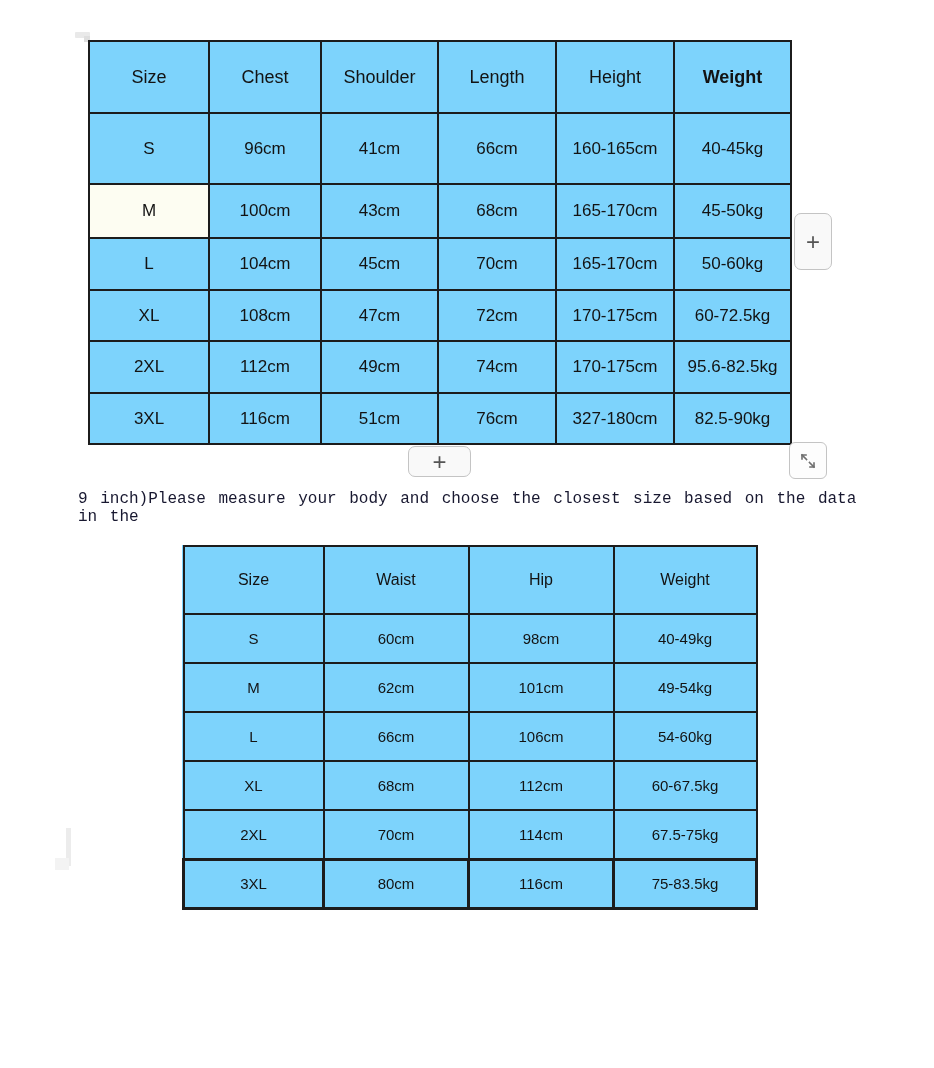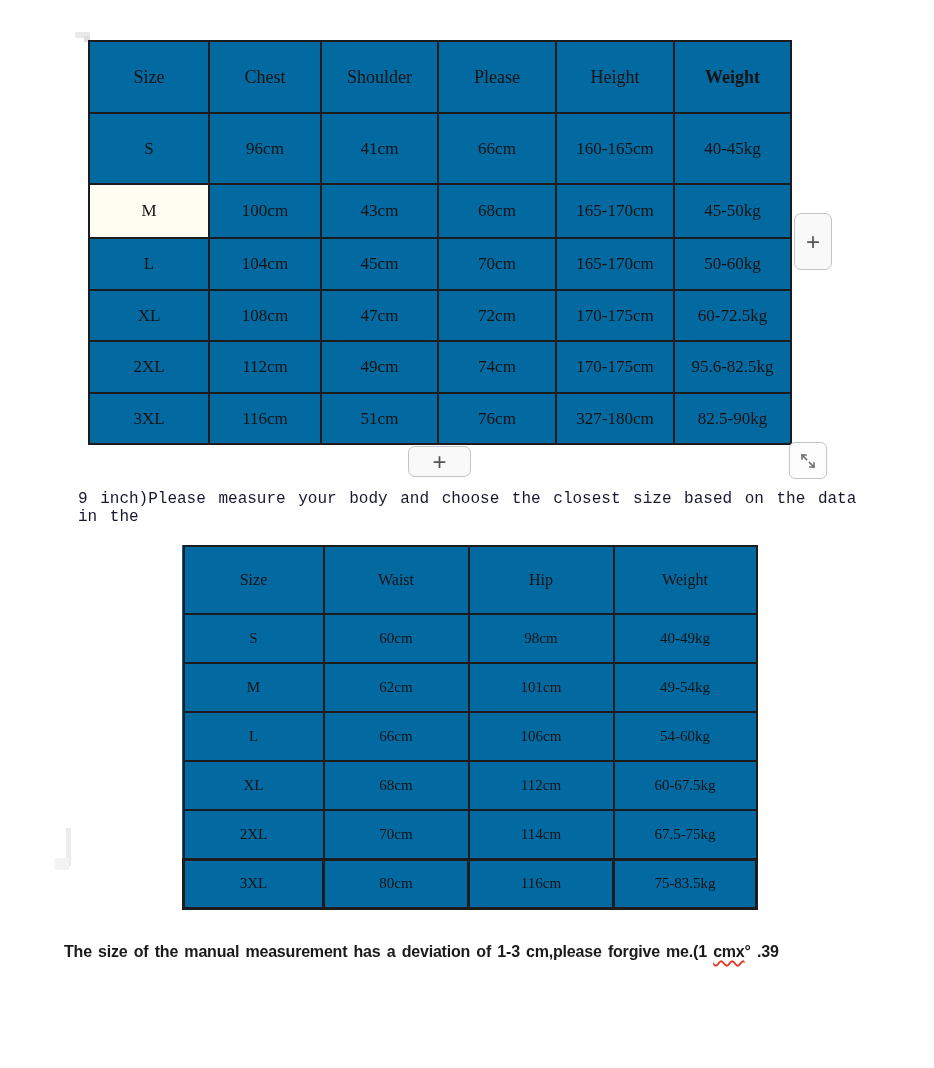--- a/index.html
+++ b/index.html
@@ -11,23 +11,23 @@
     background: #ffffff;
     overflow: hidden;
     font-family: "Liberation Sans", sans-serif;
     color: #111;
   }
 
   
   table.size-table {
     border-collapse: collapse;
     table-layout: fixed;
-    font-family: Liberation Serif, serif;
+    font-family: Liberation Sans, sans-serif;
     color: #131313;
-    background: #0369a1;
+    background: #7dd3fc;
   }
   table.size-table th, table.size-table td {
     border: 2px solid #1c1c1c;
     text-align: center;
     vertical-align: middle;
     font-weight: normal;
     overflow: hidden;
     white-space: nowrap;
   }
 
@@ -133,21 +133,21 @@
         <col>
         <col>
         <col>
         <col>
       </colgroup>
     <thead>
         <tr>
           <th>Size</th>
           <th>Chest</th>
           <th>Shoulder</th>
-          <th>Please</th>
+          <th>Length</th>
           <th>Height</th>
           <th>Weight</th>
         </tr>
       </thead>
     <tbody>
         <tr>
           <td>S</td>
           <td>96cm</td>
           <td>41cm</td>
           <td>66cm</td>
@@ -263,18 +263,15 @@
         <tr>
           <td>3XL</td>
           <td>80cm</td>
           <td>116cm</td>
           <td>75-83.5kg</td>
         </tr>
       </tbody>
   </table>
 
   <div class="note-bottom">
-    <div class="row1">
-      <span>The size of the manual measurement has a deviation of 1-3 cm,please forgive me.(1 </span><span class="squiggle">cmx</span><span>° .39</span>
-    </div>
   </div>
 
 </div>
 
 </body></html>

